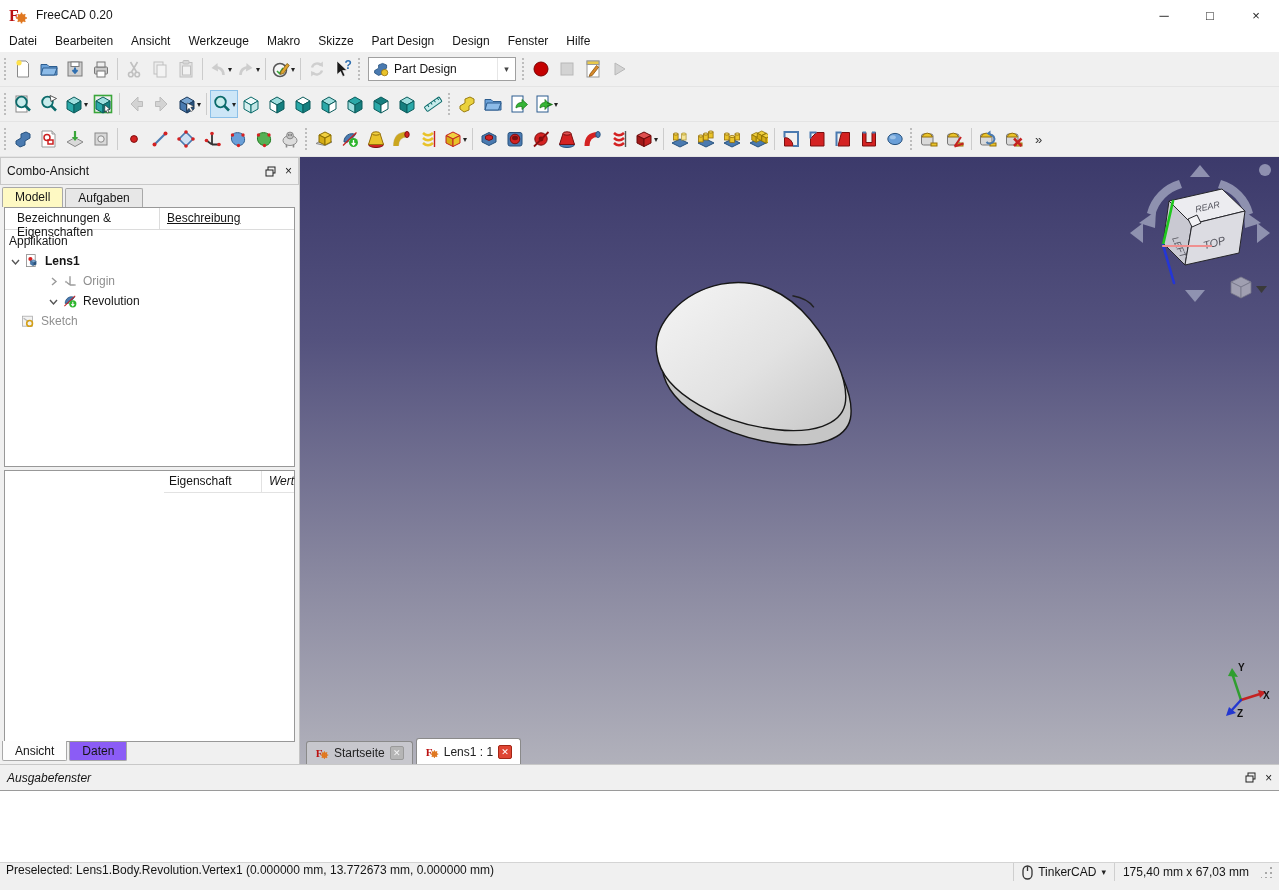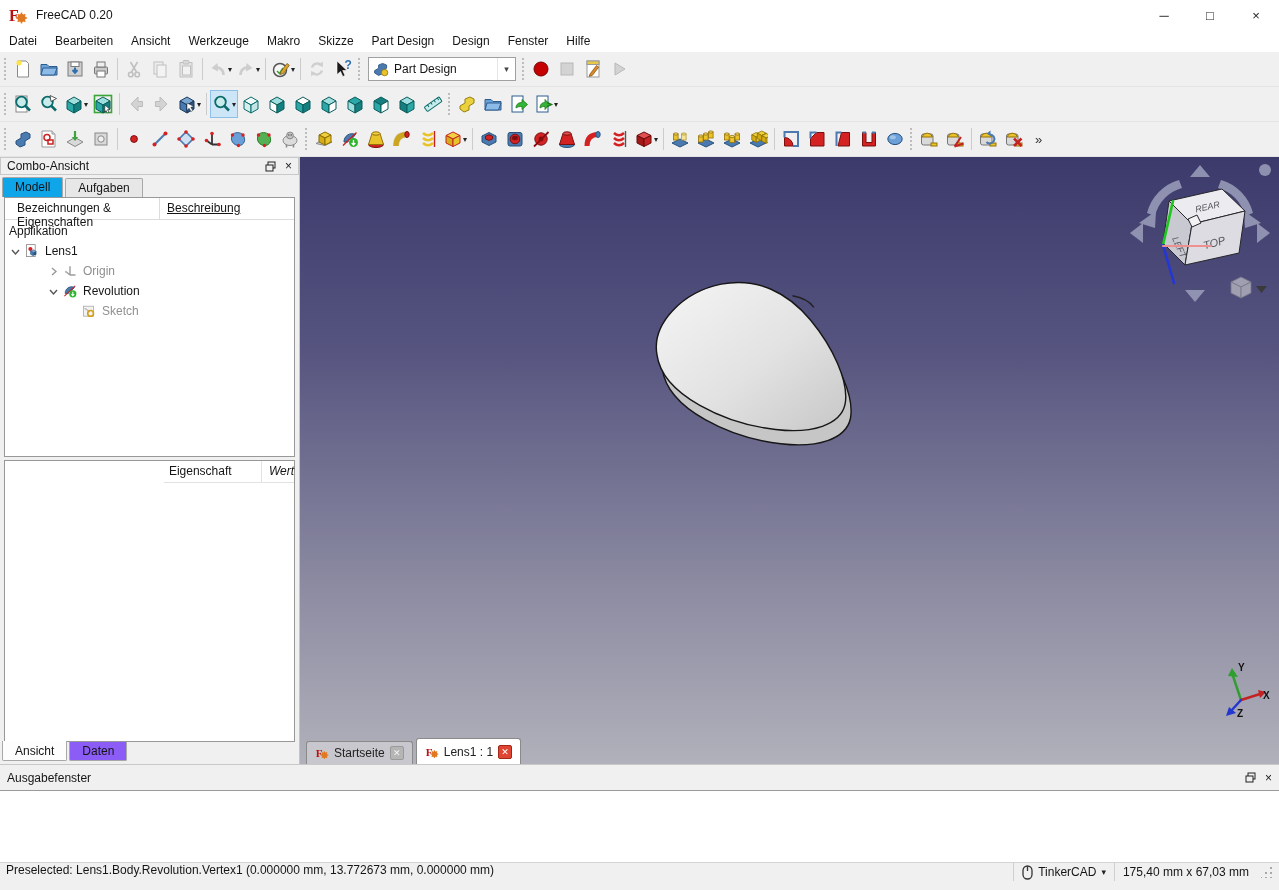--- a/index.html
+++ b/index.html
@@ -27,38 +27,38 @@
   .tb-handle{width:0;height:22px;border-left:2px dotted #bdbdbd;margin:0 4px 0 2px;}
   .tb-overflow{margin-left:2px;font-size:13px;color:#333;padding:0 6px;}
   .wb-combo{height:24px;background:#fff;border:1px solid #a0a0a0;display:flex;align-items:center;width:148px;margin:0 4px;padding-left:4px;gap:5px;box-sizing:border-box;}
   .wb-ic svg{width:16px;height:16px;display:block;}
   .wb-label{flex:1;}
   .wb-dd{width:17px;text-align:center;color:#444;font-size:9px;border-left:1px solid #e6e6e6;align-self:stretch;line-height:22px;}
 
   
   .main{flex:1;display:flex;min-height:0;}
   .left-panel{width:300px;flex:0 0 300px;background:#f0f0f0;display:flex;flex-direction:column;box-sizing:border-box;border-right:1px solid #c4c4c4;}
-  .panel-header{height:18px;display:flex;align-items:center;padding:0 6px;border:1px solid #c8c8c8;background:#f0f0f0;box-sizing:border-box;}
+  .panel-header{height:28px;display:flex;align-items:center;padding:0 6px;border:1px solid #c8c8c8;background:#f0f0f0;box-sizing:border-box;}
   .ph-icons{margin-left:auto;display:flex;gap:9px;align-items:center;}
   .ph-x{font-size:12px;color:#222;}
   .cv-tabs{display:flex;height:21px;padding:1px 0 0 2px;align-items:flex-end;}
   .cv-tab{padding:2px 12px 2px 12px;border:1px solid #a8a8a8;border-bottom:none;background:#e7e7e7;margin-right:2px;border-radius:2px 2px 0 0;position:relative;}
-  .cv-tab.active{background:#0ea5e9;z-index:2;padding-bottom:3px;}
+  .cv-tab.active{background:#fef9c3;z-index:2;padding-bottom:3px;}
   .tree-box{margin:0 4px;background:#fff;border:1px solid #989898;height:260px;display:flex;flex-direction:column;box-sizing:border-box;}
   .tree-head{display:flex;height:21px;border-bottom:1px solid #dcdcdc;flex:0 0 auto;}
   .th-c1{width:155px;padding:3px 0 0 12px;border-right:1px solid #dcdcdc;box-sizing:border-box;}
   .th-c2{flex:1;padding:3px 0 0 7px;text-decoration:underline;}
   .tree-rows{flex:1;overflow:hidden;padding-top:1px;}
   .tree-row{height:20px;display:flex;align-items:center;white-space:nowrap;}
   .tree-exp{width:13px;height:13px;flex:0 0 13px;margin-right:2px;}
   .tree-exp svg{width:13px;height:13px;display:block;}
   .tree-ic{width:16px;height:16px;flex:0 0 16px;margin-right:5px;}
   .tree-ic svg{width:16px;height:16px;display:block;}
   .tree-label.muted{color:#8f8f8f;}
-  .tree-label.bold{font-weight:normal;}
+  .tree-label.bold{font-weight:bold;}
   .prop-box{margin:3px 4px 0 4px;background:#fff;border:1px solid #989898;flex:1;display:flex;flex-direction:column;box-sizing:border-box;align-items:flex-end;}
   .prop-head{display:flex;height:21px;border-bottom:1px solid #e2e2e2;}
   .pr-c1{width:98px;padding:3px 0 0 5px;border-right:1px solid #e2e2e2;box-sizing:border-box;}
   .pr-c2{flex:1;padding:3px 0 0 7px;font-style:italic;}
   .bottom-tabs{height:22px;display:flex;padding-left:2px;align-items:flex-start;}
   .bt-tab{padding:2px 12px;border:1px solid #a8a8a8;border-top:none;background:#8b5cf6;margin-right:2px;border-radius:0 0 2px 2px;}
   .bt-tab.active{background:#fdfdfd;margin-top:-1px;padding-top:3px;}
 
   
   .viewport{flex:1;position:relative;overflow:hidden;}
@@ -68,21 +68,21 @@
   .dt-ic svg{width:14px;height:14px;display:block;}
   .tab-close{width:14px;height:14px;border-radius:2px;background:#b5b5b5;border:1px solid #9a9a9a;color:#f4f4f4;font-size:9px;line-height:12px;text-align:center;box-sizing:border-box;}
   .doc-tab.active .tab-close{background:#df4533;border-color:#a32616;color:#fff;}
   .navcube,.axiscross,.lens{position:absolute;}
   .navcube{top:4px;right:4px;}
   .axiscross{right:6px;bottom:46px;}
   .lens{left:330px;top:112px;}
 
   
   .output{flex:0 0 97px;display:flex;flex-direction:column;background:#f0f0f0;border-top:1px solid #c8c8c8;}
-  .output-header{height:25px;display:flex;align-items:center;padding:0 7px;flex:0 0 auto;}
+  .output-header{height:25px;display:flex;align-items:center;padding:0 7px;flex:0 0 auto;font-style:italic;}
   .output-body{flex:1;background:#fff;border-top:1px solid #9a9a9a;}
 
   
   .statusbar{height:28px;flex:0 0 28px;display:flex;align-items:flex-start;background:#f0f0f0;border-top:1px solid #d4d4d4;padding:0 6px;box-sizing:border-box;}
   .sb-right{margin-left:auto;display:flex;align-items:center;gap:8px;}
   .sb-sep{width:1px;height:18px;background:#cfcfcf;}
   .sb-nav{display:flex;align-items:center;gap:5px;}
   .sb-dd{font-size:9px;color:#222;}
   .sb-grip{width:12px;height:12px;margin-left:4px;background:
     radial-gradient(circle at 10px 2px,#a8a8a8 1.2px,transparent 1.5px),
@@ -911,21 +911,21 @@
               <span class="tree-ic">
                 <svg viewBox="0 0 20 20" width="16" height="16">
                   <path d="M4 13 A8 8 0 0 1 15.5 5.5 L12.5 9 A4 4 0 0 0 8 13 Z" fill="#4a7ab0" stroke="#27527e"></path>
                   <path d="M3 16.5 L16.5 3.5" stroke="#c42222" stroke-width="1.3"></path>
                   <circle cx="13.5" cy="13.5" r="4.5" fill="#2db52d"></circle>
                   <path d="M13.5 11 v5 M11.7 14 l1.8 2 1.8-2" stroke="#fff" stroke-width="1.3" fill="none"></path>
                 </svg>
               </span>
               <span class="tree-label">Revolution</span>
             </div>
-            <div class="tree-row" style="padding-left:61px">
+            <div class="tree-row" style="">
               <span class="tree-exp">
                 <svg viewBox="0 0 13 13"></svg>
               </span>
               <span class="tree-ic">
                 <svg viewBox="0 0 20 20" width="16" height="16">
                   <rect x="3" y="4" width="12.5" height="12.5" fill="#f2f2f2" stroke="#aaa"></rect>
                   <path d="M4.5 6.5 l6.5 4.5" stroke="#b5b5b5" stroke-width="1.4"></path>
                   <circle cx="12" cy="13" r="3.6" fill="none" stroke="#d4a017" stroke-width="2"></circle>
                 </svg>
               </span>

